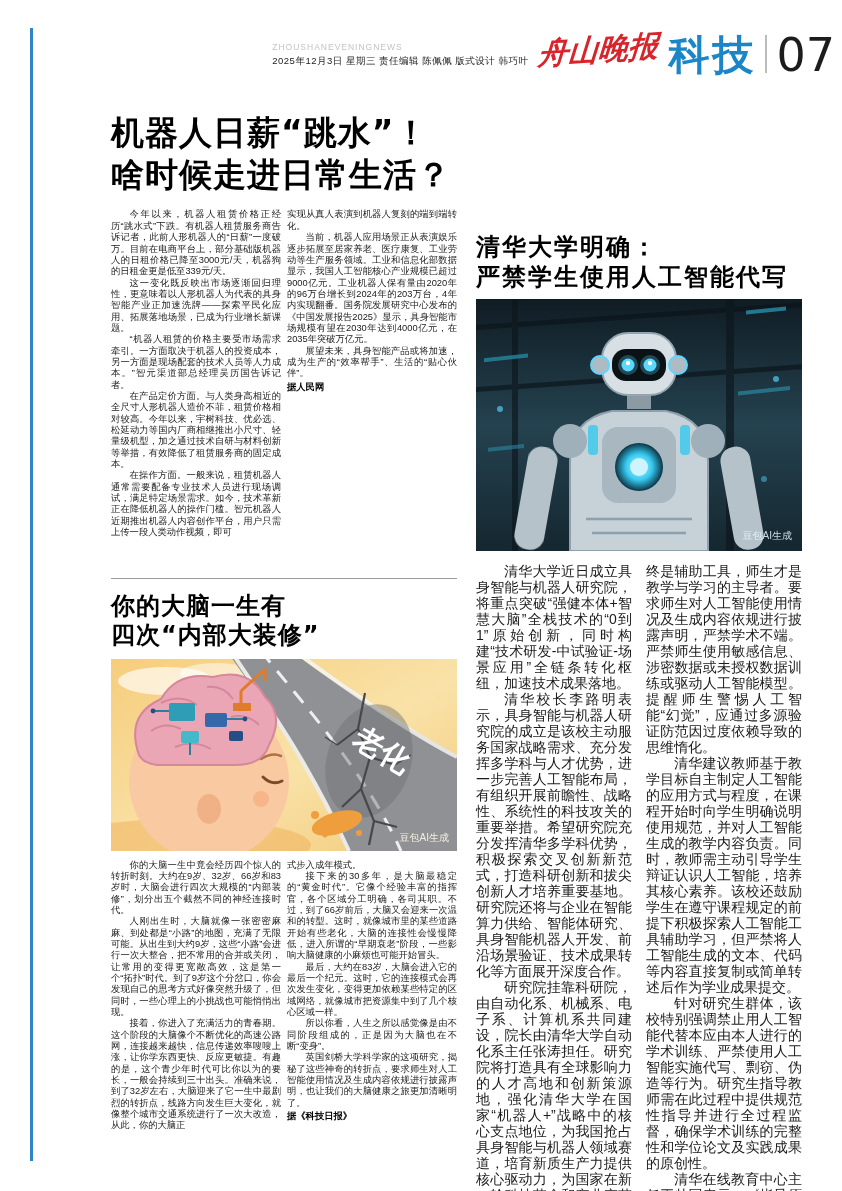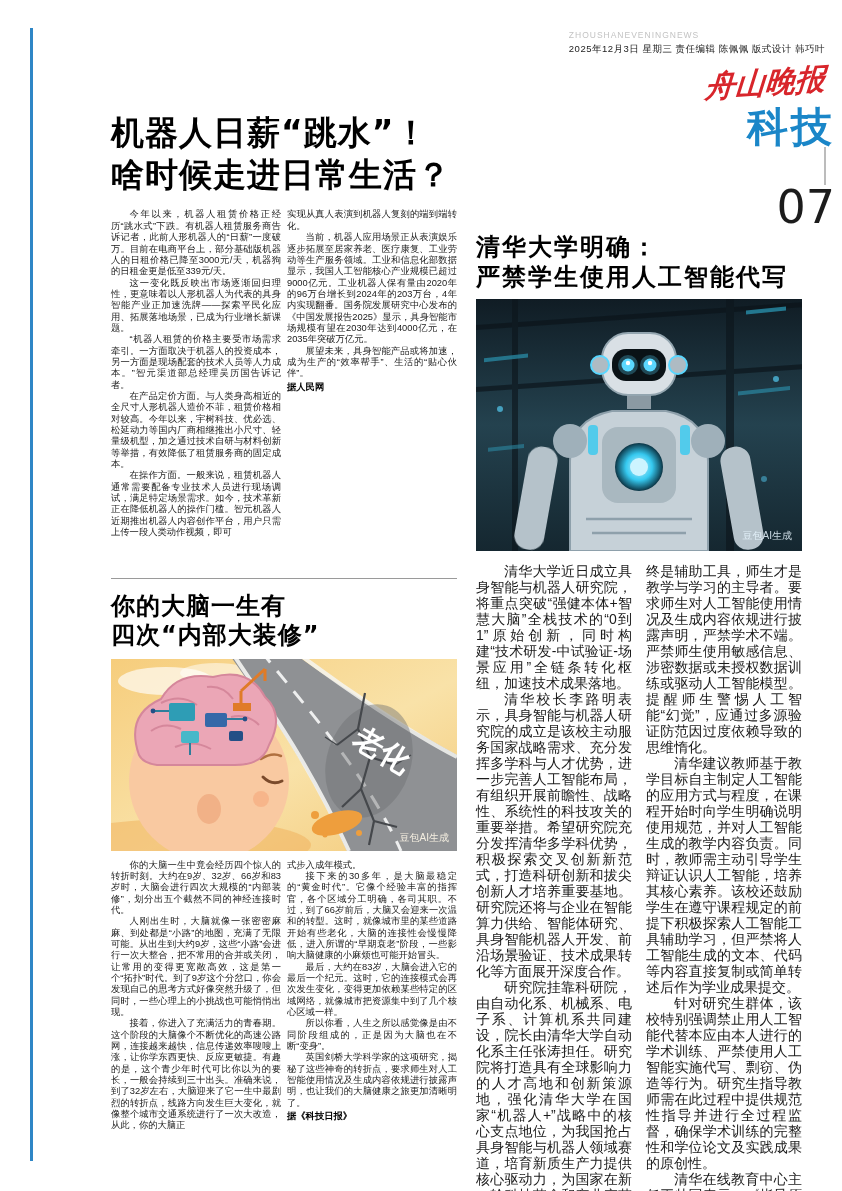--- a/index.html
+++ b/index.html
@@ -3,21 +3,21 @@
 <meta charset="utf-8">
 <style>
   html,body { margin:0; padding:0; background:#ffffff; }
   .page {
     position:relative; width:842px; height:1191px; background:#ffffff;
     font-family:"Liberation Sans", sans-serif; overflow:hidden; margin:0 auto;
   }
   .vbar { position:absolute; left:30px; top:28px; width:3px; height:1133px; background:#2e86c6; }
 
   
-  .header { position:absolute; top:30px; right:7px; display:flex; align-items:flex-end;flex-direction:column; }
+  .header { position:absolute; top:30px; right:7px; display:flex; align-items:flex-end; }
   .header-meta { display:flex; flex-direction:column; align-items:flex-start; margin-right:10px; padding-bottom:7px; }
   .masthead-en { font-size:8.5px; color:#c3c3c3; letter-spacing:1px; }
   .dateline { font-size:9.5px; color:#222; margin-top:3px; letter-spacing:0.5px; }
   .masthead-logo { color:#d8252b; font-size:30px; font-weight:bold; font-style:italic;
     transform:rotate(-4deg) skewX(-8deg); margin-right:10px; padding-bottom:4px;
     font-family:"DejaVu Serif", serif; white-space:nowrap; }
   .section-title { color:#1a86c8; font-size:41px; font-weight:900; line-height:0.95; letter-spacing:3px; }
   .page-divider { width:2px; height:38px; background:#bcbcbc; margin:0 9px 2px 9px; }
   .page-number { font-size:46px; line-height:0.88; color:#1c1c1c; font-weight:400; font-family:"DejaVu Sans", sans-serif; }
 

